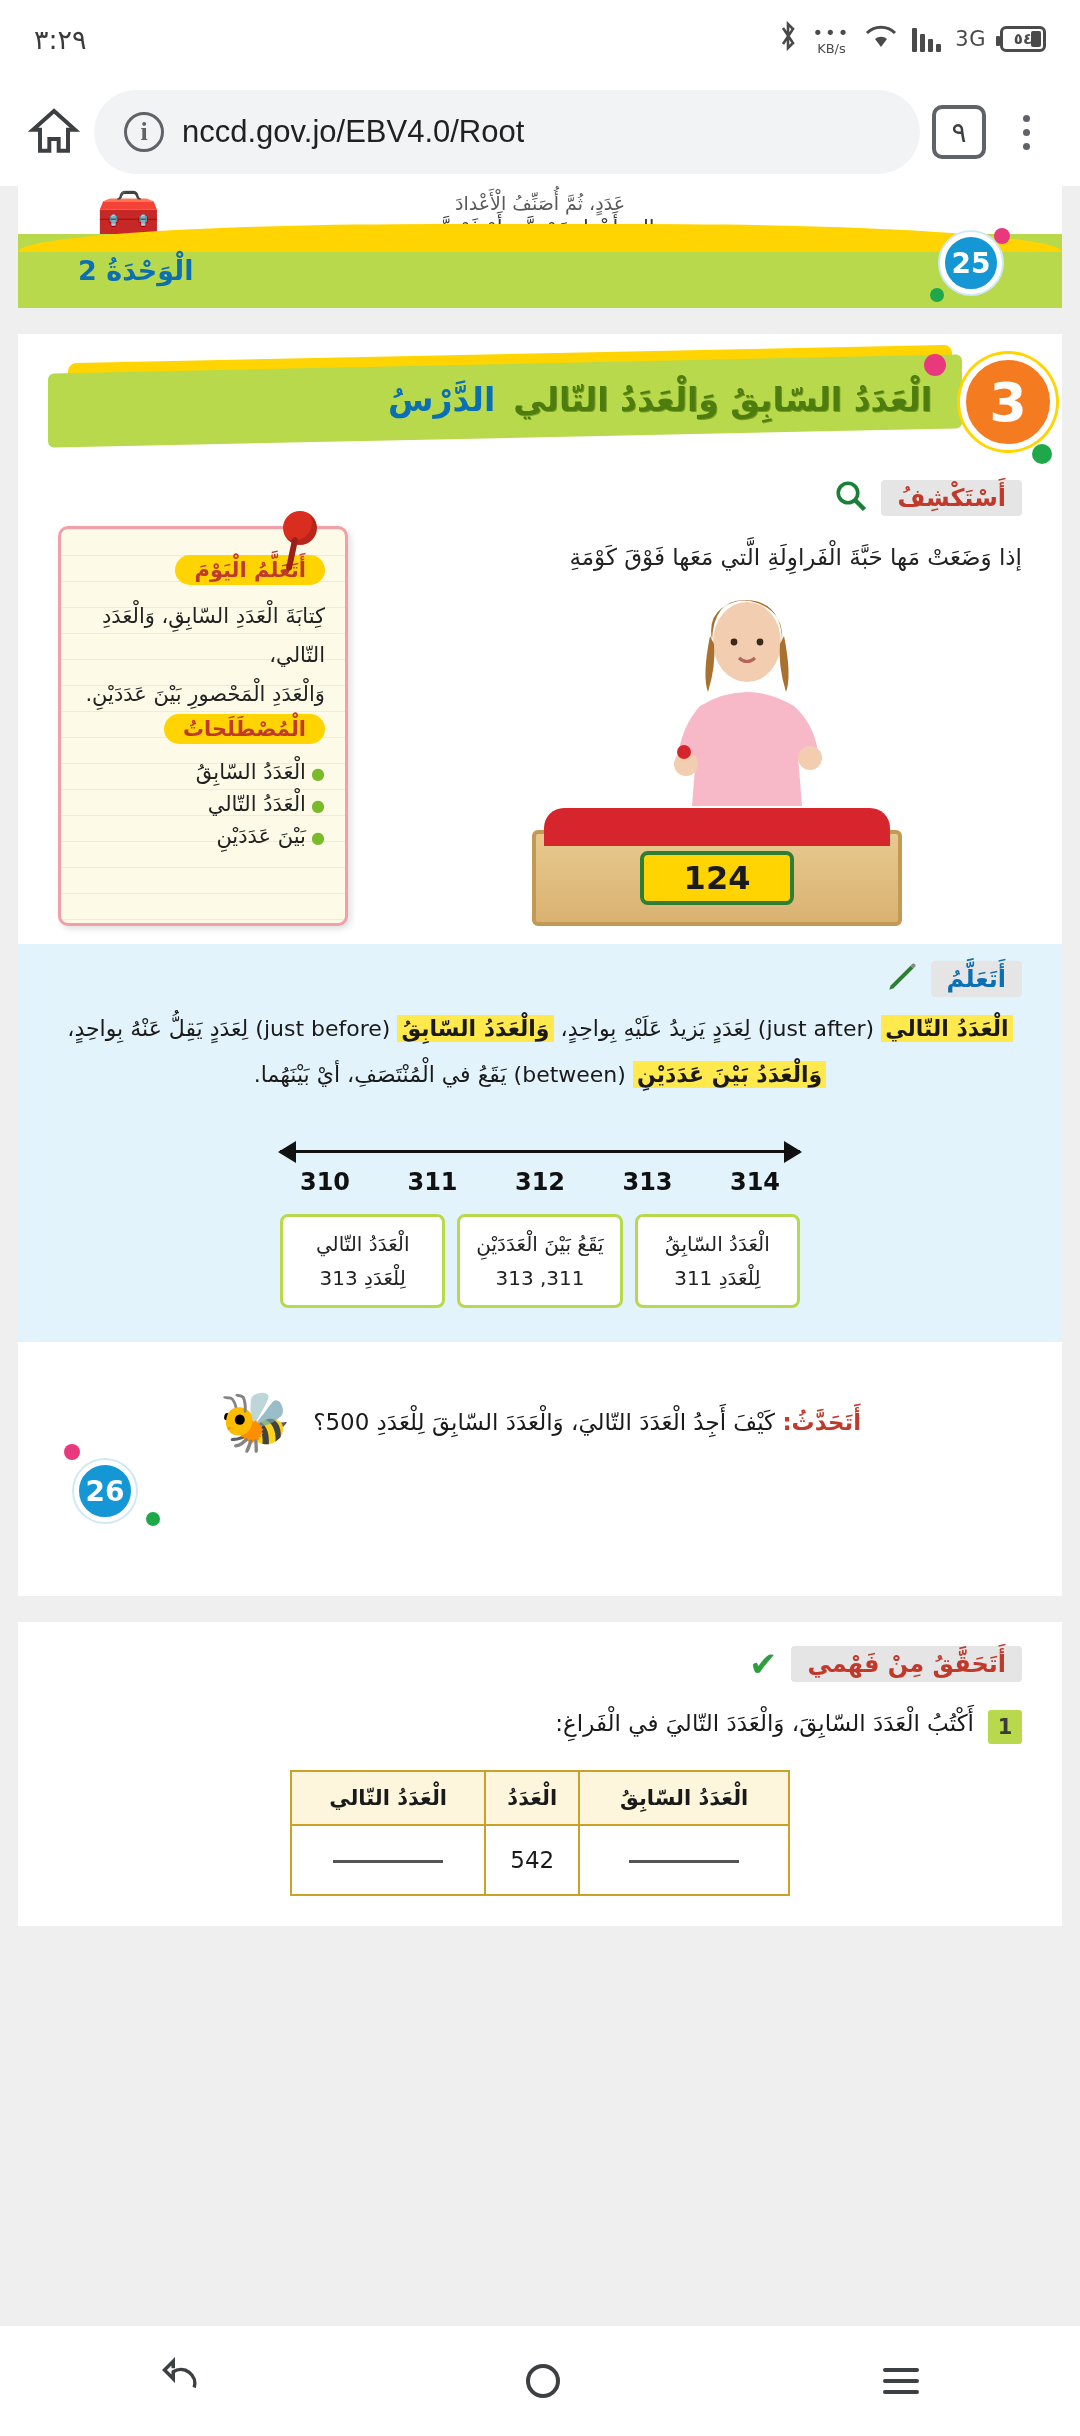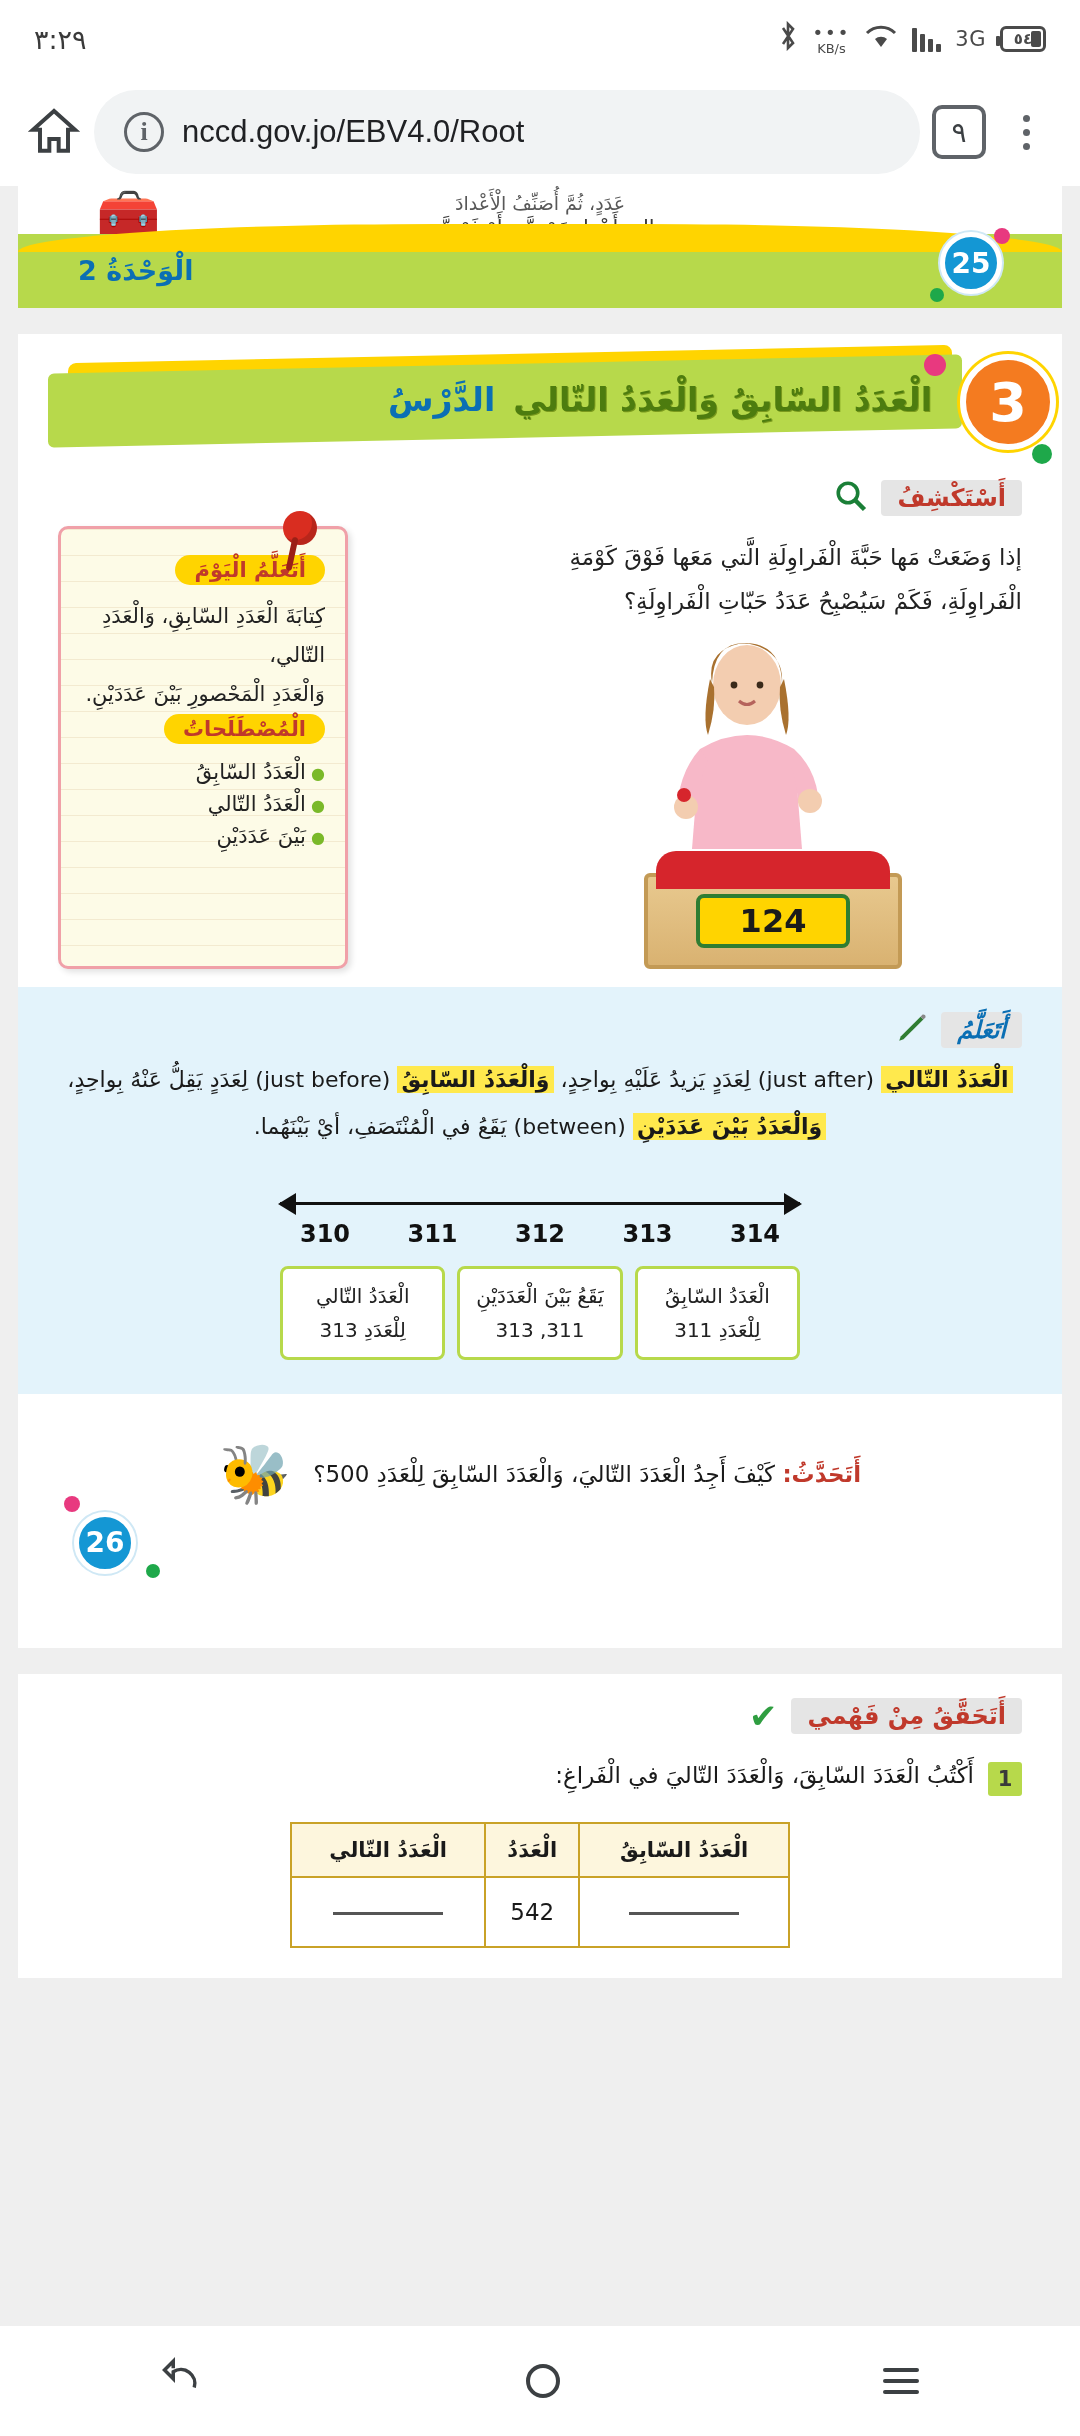--- a/index.html
+++ b/index.html
@@ -191,21 +191,21 @@
     direction: rtl; text-align: right; font-size: 23px; color: #222; line-height: 1.9;
     margin-top: 10px;
   }
   .girl-area { position: relative; margin-top: 16px; height: 330px; }
   .girl {
     position: absolute; right: 170px; top: 0;
     width: 210px; height: 250px;
   }
   .crate {
     position: absolute; right: 120px; bottom: 0;
-    width: 258px; height: 96px;
+    width: 370px; height: 96px;
     background: linear-gradient(#e8c98f, #d9b271);
     border: 4px solid #c39a55; border-radius: 6px;
     display: flex; align-items: center; justify-content: center;
   }
   .crate .berries {
     position: absolute; top: -26px; left: 8px; right: 8px; height: 38px;
     background: #d6252c; border-radius: 20px 20px 0 0;
   }
   .count-box {
     background: #ffd400; border: 4px solid #2f7d32; border-radius: 8px;
@@ -410,21 +410,20 @@
               <line x1="15" y1="15" x2="21" y2="21" stroke="#1a7f37" stroke-width="3"></line>
             </svg>
         </span>
       </div>
     </div>
 
     <div class="explore-block">
       <div class="explore-right">
         <div class="explore-q">
           <div>إذا وَضَعَتْ مَها حَبَّةَ الْفَراوِلَةِ الَّتي مَعَها فَوْقَ كَوْمَةِ</div>
-          <div>الْفَراوِلَةِ، فَكَمْ سَيُصْبِحُ عَدَدُ حَبّاتِ الْفَراوِلَةِ؟</div>
         </div>
         <div class="girl-area">
           <svg class="girl" viewBox="0 0 210 250">
             <ellipse cx="105" cy="46" rx="34" ry="40" fill="#f3cdb0"></ellipse>
             <path d="M70 44 Q72 2 105 4 Q140 6 140 46 Q142 20 122 10 Q100 -2 80 12 Q66 22 70 44Z" fill="#a9712f"></path>
             <path d="M68 40 Q60 80 66 96 Q74 70 72 48Z" fill="#a9712f"></path>
             <path d="M142 40 Q150 80 144 96 Q136 70 138 48Z" fill="#a9712f"></path>
             <circle cx="92" cy="46" r="3.4" fill="#3a2a1a"></circle>
             <circle cx="118" cy="46" r="3.4" fill="#3a2a1a"></circle>
             <path d="M97 62 Q105 69 113 62" stroke="#b5635c" stroke-width="3" fill="none"></path>
@@ -452,21 +451,21 @@
         <div class="note-tag2"><span class="note-tag">الْمُصْطَلَحاتُ</span></div>
         <ul class="terms">
           <li>الْعَدَدُ السّابِقُ</li>
           <li>الْعَدَدُ التّالي</li>
           <li>بَيْنَ عَدَدَيْنِ</li>
         </ul>
       </div>
     </div>
 
     <div class="learn-band">
-      <div class="row-tag" style="padding:0; margin-top:8px;font-style:italic;">
+      <div class="row-tag" style="padding:0; margin-top:0;">
         <div class="section-tag">
           <span class="tag-pill blue">أَتَعَلَّمُ</span>
           <span>
             <svg width="34" height="34" viewBox="0 0 24 24">
                 <path d="M3 21 L6 20 L20 6 L18 4 L4 18 Z" fill="#2f7d32"></path>
                 <path d="M18 4 L20 6 L21.5 4.5 A1.6 1.6 0 0 0 19.5 2.5 Z" fill="#888"></path>
               </svg>
           </span>
         </div>
       </div>

